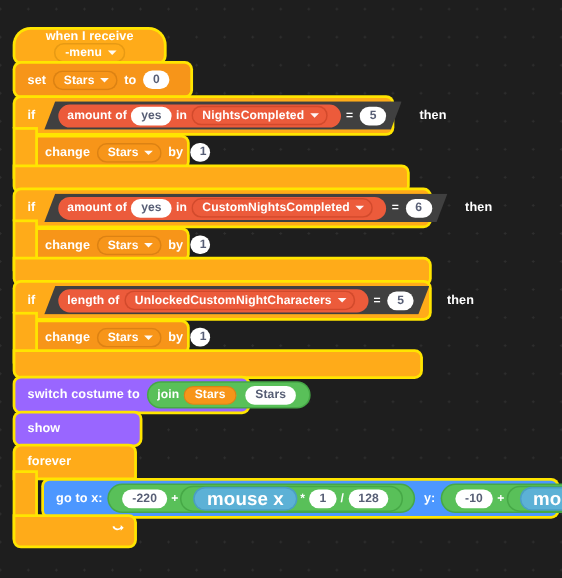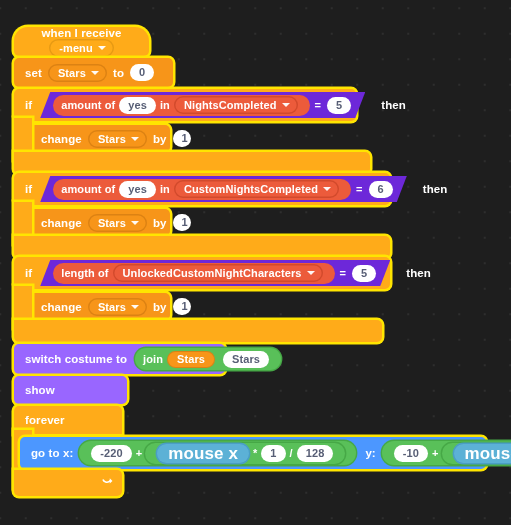--- a/index.html
+++ b/index.html
@@ -66,21 +66,21 @@
   .dd.ctlhue{ background:#ffab19; box-shadow:inset 0 0 0 1.4px #e79a14; }
   .dd.varhue{ background:#f79519; box-shadow:inset 0 0 0 1.4px #dc8213; }
   .dd.custhue{ background:#ec5b3b; box-shadow:inset 0 0 0 1.4px #d24a2c; }
   .caret{ display:inline-block; width:0;height:0;
     border-left:4px solid transparent;border-right:4px solid transparent;
     border-top:4.5px solid #fff; opacity:.95; }
 
   
   .hex{
     position:relative; display:inline-flex; align-items:center;
-    background:#6d28d9; color:#fff; font-size:11px; font-weight:bold;
+    background:#404040; color:#fff; font-size:11px; font-weight:bold;
     height:26px; padding:0 10px; margin:0 2px;
     clip-path:polygon(10px 0,100% 0,calc(100% - 10px) 100%,0 100%);
   }
   
   .rep{
     display:inline-flex; align-items:center;
     border-radius:999px; height:20px; padding:0 8px;
     font-size:11px; font-weight:bold; color:#fff;
     background:#ec5b3b; margin:0 3px;
   }
@@ -208,21 +208,21 @@
 
   <div class="bar look" style="left:14px; top:376px; width:113px; height:28px;">
     <span class="lbl">show</span>
   </div>
 
   <div class="bar ctl" style="left:14px; top:406px; width:108px; height:28px; border-radius:5px 5px 0 0;">
     <span class="lbl">forever</span>
   </div>
   <div class="blk glow" style="left:14px; top:430px; width:18px; height:58px; background:#ffab19;"></div>
 
-  <div class="bar motion" style="left:20px; top:437px; width:466px; height:32px;">
+  <div class="bar motion" style="left:40px; top:437px; width:466px; height:32px;">
     <span class="lbl">go to x:</span>
     <span class="rep green" style="height:24px; margin-left:4px;">
       <span class="oval">-220</span>
       <span>+</span>
       <span class="rep green" style="height:21px;">
         <span class="osens">mouse x</span>
         <span>*</span>
         <span class="oval">1</span>
         <span>/</span>
         <span class="oval">128</span>

